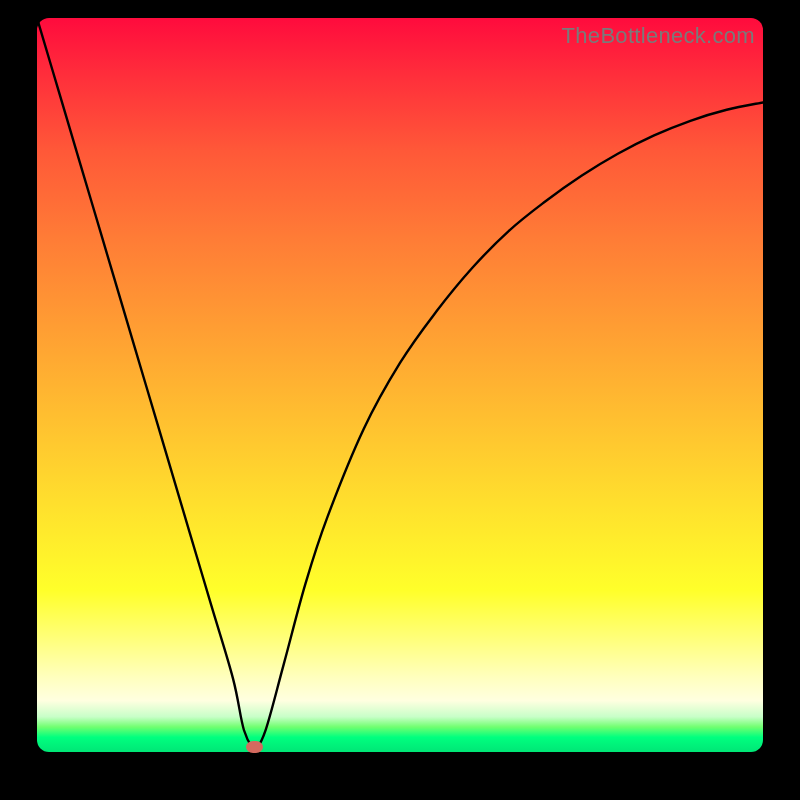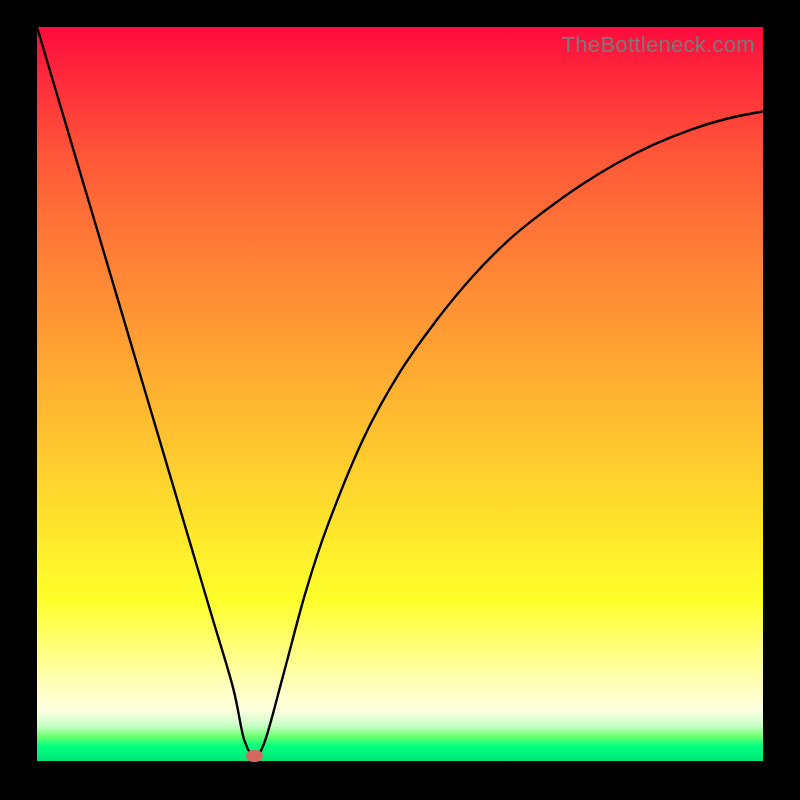--- a/index.html
+++ b/index.html
@@ -15,41 +15,42 @@
     position: absolute;
     left: 0;
     top: 0;
     width: 800px;
     height: 800px;
     background: #000;
   }
   .plot {
     position: absolute;
     left: 37px;
-    top: 27px;
+    top: 18px;
     width: 726px;
     height: 734px;
     background: linear-gradient(
       to bottom,
       #ff0b3d 0%,
       #ff2f3b 8%,
       #ff5838 18%,
       #ff7c36 30%,
       #ff9d33 42%,
       #ffbe30 54%,
       #ffdf2d 66%,
       #ffff2a 78%,
       #ffff80 85%,
       #ffffc0 90%,
       #ffffe0 93%,
       #c8ffc8 95.2%,
       #70ff70 96.6%,
       #00ff7f 98%,
       #00e676 100%
     );
+    border-radius: 12px;
   }
   .watermark {
     position: absolute;
     top: 5px;
     right: 8px;
     color: #7a7a7a;
     font-size: 22px;
     font-weight: 500;
     letter-spacing: 0.3px;
   }

